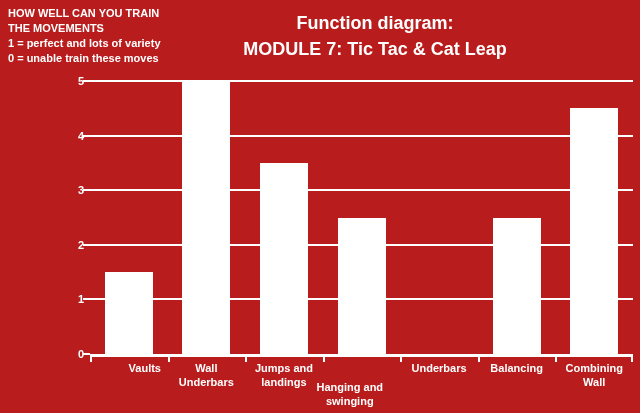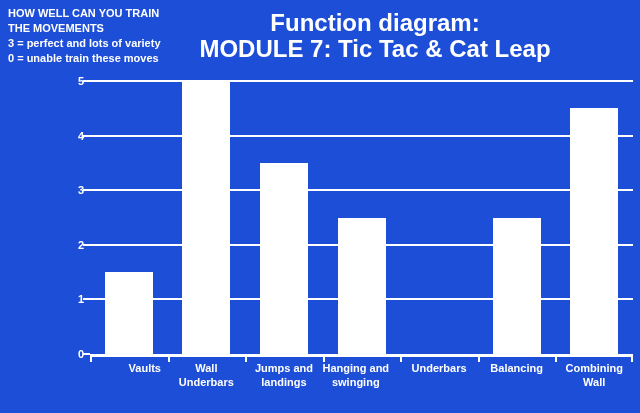--- a/index.html
+++ b/index.html
@@ -1,38 +1,38 @@
 <!DOCTYPE html>
 <html><head>
 <meta charset="utf-8">
 <style>
   html,body{margin:0;padding:0;}
   .canvas{
     position:relative;width:640px;height:413px;overflow:hidden;
     font-family:"Liberation Sans",sans-serif;font-weight:bold;color:#ffffff;
   }
   .notes{position:absolute;left:8px;top:6px;width:230px;font-size:11px;line-height:15px;}
-  .title{position:absolute;left:110px;top:10px;width:530px;text-align:center;font-size:24px;line-height:26px;}
+  .title{position:absolute;left:110px;top:10px;width:530px;text-align:center;font-size:18px;line-height:26px;}
   .plot{position:absolute;left:90px;top:81px;width:543px;height:273px;border-bottom:3px solid #ffffff;}
   .gridline{position:absolute;left:0;width:100%;height:2px;background:#ffffff;}
   .bar{position:absolute;bottom:0;width:48px;background:#ffffff;}
   .xtick{position:absolute;top:273px;width:2px;height:8px;background:#ffffff;}
   .ytick{position:absolute;width:7px;height:2px;background:#ffffff;}
   .ylabel{position:absolute;left:0;width:84px;height:16px;line-height:16px;text-align:right;font-size:11px;}
   .xlabels{position:absolute;left:90px;top:361px;width:543px;height:46px;}
   .xlabel{position:absolute;top:0;text-align:center;font-size:11px;line-height:14px;}
 </style>
 </head>
 <body>
 
-<div class="canvas" style="background: #1d4ed8; color: rgb(255, 255, 255);">
+<div class="canvas" style="background: #b91c1c; color: rgb(255, 255, 255);">
   <div class="notes">
     <div>HOW WELL CAN YOU TRAIN</div>
     <div>THE MOVEMENTS</div>
-    <div>3 = perfect and lots of variety</div>
+    <div>1 = perfect and lots of variety</div>
     <div>0 = unable train these moves</div>
   </div>
   <div class="title">
     <div>Function diagram:</div>
     <div>MODULE 7: Tic Tac &amp; Cat Leap</div>
   </div>
   <div class="plot">
       <div class="gridline" style="top: 217.4px; background: rgb(255, 255, 255);"></div>
       <div class="gridline" style="top: 162.8px; background: rgb(255, 255, 255);"></div>
       <div class="gridline" style="top: 108.2px; background: rgb(255, 255, 255);"></div>
@@ -58,21 +58,21 @@
         <div class="">Vaults</div>
       </div>
       <div class="xlabel" style="left: 77.5714px; width: 77.5714px; text-align: center;">
         <div class="">Wall</div>
         <div class="">Underbars</div>
       </div>
       <div class="xlabel" style="left: 155.143px; width: 77.5714px;">
         <div class="">Jumps and</div>
         <div class="">landings</div>
       </div>
-      <div class="xlabel" style="left: 227px; width: 77.5714px;">
+      <div class="xlabel" style="left: 221px; width: 77.5714px; margin-top: 19px;">
         <div class="">Hanging and</div>
         <div class="">swinging</div>
       </div>
       <div class="xlabel" style="left: 310.286px; width: 77.5714px;">
         <div class="">Underbars</div>
       </div>
       <div class="xlabel" style="left: 387.857px; width: 77.5714px;">
         <div class="">Balancing</div>
       </div>
       <div class="xlabel" style="left: 465.429px; width: 77.5714px;">

